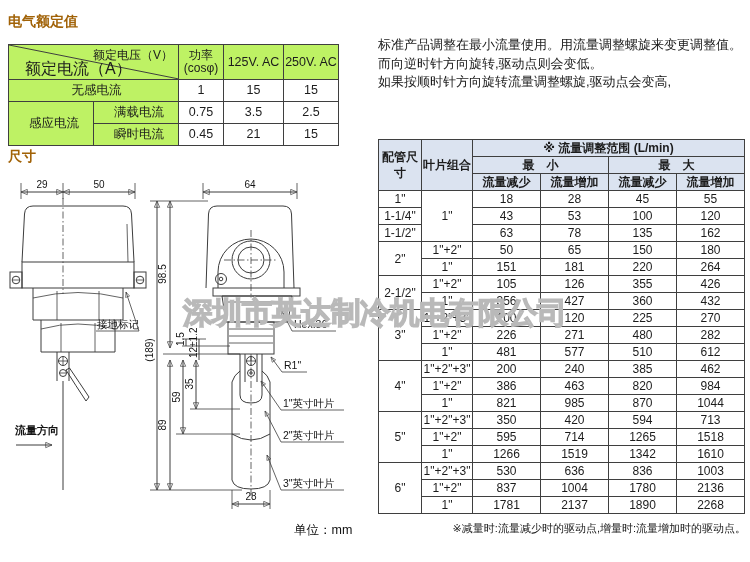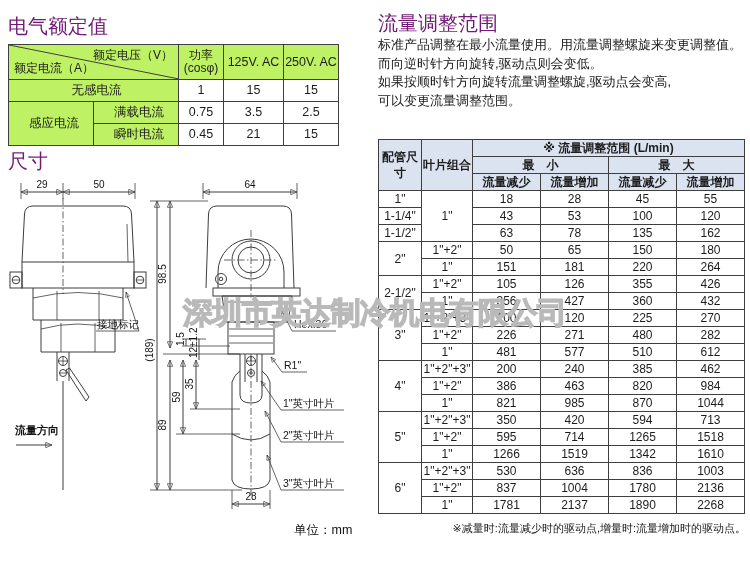--- a/index.html
+++ b/index.html
@@ -1,32 +1,32 @@
 <!DOCTYPE html>
 <html><head>
 <meta charset="utf-8">
 <style>
   html,body{margin:0;padding:0;background:#fff;}
   #page{position:relative;width:750px;height:562px;background:#ffffff;overflow:hidden;
         font-family:"Liberation Sans","DejaVu Sans",sans-serif;color:#222;}
   .abs{position:absolute;}
-  .sec-title{font-size:20px;font-weight:normal;color:#701a75;white-space:nowrap;}
+  .sec-title{font-size:14px;font-weight:bold;color:#a16207;white-space:nowrap;}
 
   
   table{border-collapse:collapse;table-layout:fixed;}
   .dtable{border:1.5px solid #3f3f3f;}
   .dtable td{border:1px solid #3f3f3f;font-size:12.5px;text-align:center;padding:0;
              color:#1c1c1c;height:21px;line-height:15px;overflow:hidden;}
   .dtable tr.hdr td{height:34px;}
   .dtable .shade{background:#bef264;}
   .dtable .left{text-align:center;padding-left:6px;}
   .diag{position:relative;}
   .diag svg{position:absolute;left:0;top:0;}
   .diag .c-top{position:absolute;right:5px;top:3px;font-size:12px;}
-  .diag .c-bot{position:absolute;left:5px;bottom:3px;font-size:12px;}
+  .diag .c-bot{position:absolute;left:16px;bottom:3px;font-size:16px;}
   .two-line div{line-height:13px;font-size:12px;}
 
   
   .ftable{border:1.5px solid #3f3f3f;}
   .ftable td,.ftable th{border:1px solid #3f3f3f;font-size:12px;font-weight:normal;
         text-align:center;padding:0;height:16px;line-height:16px;color:#1c1c1c;overflow:hidden;}
   .ftable th{background:#dbe3f0;font-weight:bold;}
   .para-line{font-size:13px;line-height:18.6px;white-space:nowrap;color:#1a1a1a;}
   .note{font-size:11px;color:#1a1a1a;text-align:right;white-space:nowrap;}
   .unit{font-size:12.5px;font-weight:normal;color:#111;}
@@ -250,27 +250,25 @@
 
       <line class="thin" x1="232" y1="322" x2="232" y2="341"></line>
       <line class="thin" x1="270" y1="322" x2="270" y2="341"></line>
       <line x1="232" y1="336" x2="270" y2="336" marker-start="url(#ah)" marker-end="url(#ah)"></line>
       <text x="251" y="332" text-anchor="middle">28</text>
     </g>
   </svg>
 
   <div class="abs unit" style="left:294px;top:522px;">单位：mm</div>
 
-  <div class="abs sec-title" style="left:378px;top:10px;">流量调整范围</div>
 
   <div class="abs" style="left:378px;top:36px;width:372px;">
     <div class="para-line">标准产品调整在最小流量使用。用流量调整螺旋来变更调整值。</div>
     <div class="para-line">而向逆时针方向旋转,驱动点则会变低。</div>
     <div class="para-line">如果按顺时针方向旋转流量调整螺旋,驱动点会变高,</div>
-    <div class="para-line">可以变更流量调整范围。</div>
   </div>
 
   <table class="ftable abs" style="left:378px;top:139px;width:366px;">
     <colgroup>
         <col style="width:43px">
         <col style="width:51px">
         <col style="width:68px">
               <col style="width:68px">
         <col style="width:68px">
         <col style="width:68px">

